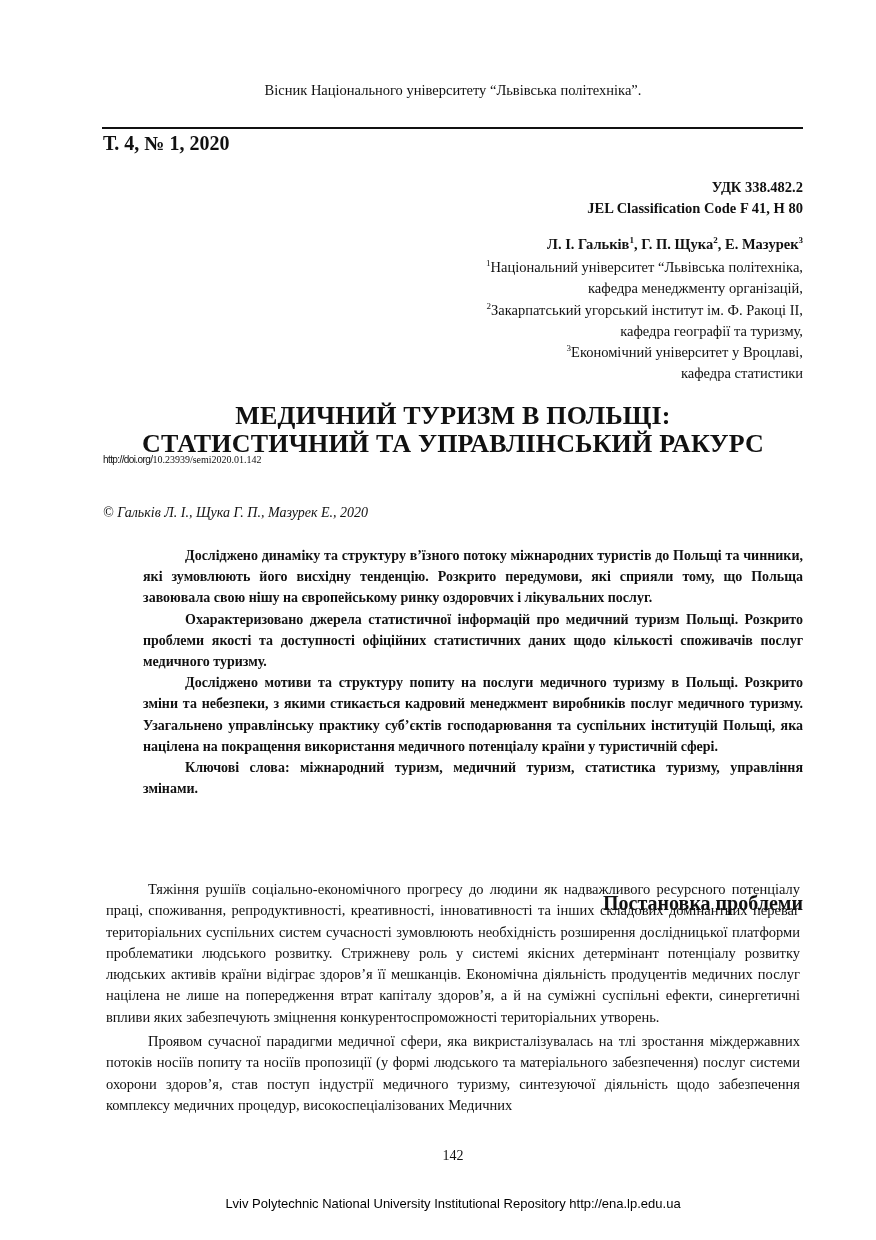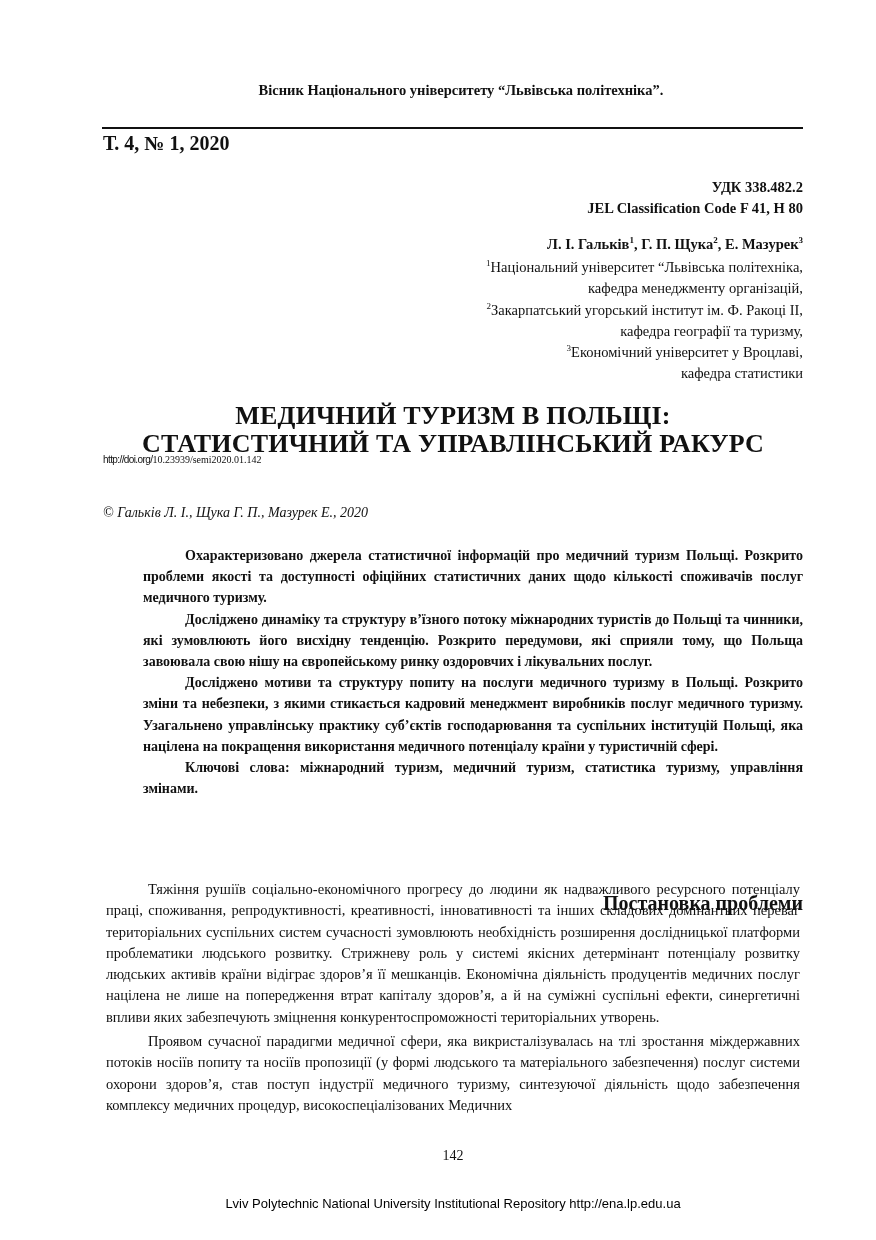--- a/index.html
+++ b/index.html
@@ -1,20 +1,20 @@
 <!DOCTYPE html>
 <html><head>
 <meta charset="utf-8">
 <style>
   html, body { margin: 0; padding: 0; background: #ffffff; }
   body { width: 876px; height: 1240px; position: relative; overflow: hidden;
          font-family: "Liberation Serif", "DejaVu Serif", serif; color: #111; }
   .abs { position: absolute; }
-  .journal-title { left: 111px; width: 700px; top: 80px; text-align: center;
-                   font-weight: bold; font-size: 14.5px; line-height: 21px; }
+  .journal-title { left: 103px; width: 700px; top: 80px; text-align: center;
+                   font-weight: normal; font-size: 14.5px; line-height: 21px; }
   .rule { left: 102px; width: 701px; top: 127px; height: 2px; background: #111; }
   .volume { left: 103px; top: 132px; font-weight: bold; font-size: 20px; }
   .codes { right: 73px; top: 177px; text-align: right; font-weight: bold; font-size: 14.5px; line-height: 21px; }
   .authors { right: 73px; top: 236px; text-align: right; font-weight: bold; font-size: 14.5px; }
   .affil { right: 73px; top: 257px; text-align: right; font-size: 14.5px; line-height: 21.3px; }
   sup { font-size: 9px; vertical-align: 6px; line-height: 0; }
   .title { left: 103px; width: 700px; top: 402px; text-align: center; font-weight: bold;
            font-size: 26px; line-height: 28px; letter-spacing: 0.2px; }
   .doi { left: 103px; top: 454px; font-size: 10px; }
   .doi .prefix { font-family: "Liberation Sans Narrow", "Liberation Sans", sans-serif; letter-spacing: -0.6px; }
@@ -60,22 +60,22 @@
 
 <div class="abs title">
   <div>МЕДИЧНИЙ ТУРИЗМ В ПОЛЬЩІ:</div>
   <div>СТАТИСТИЧНИЙ ТА УПРАВЛІНСЬКИЙ РАКУРС</div>
 </div>
 
 <div class="abs doi"><span class="prefix">http://doi.org/</span><span>10.23939/semi2020.01.142</span></div>
 <div class="abs copyright">© Гальків Л. І., Щука Г. П., Мазурек Е., 2020</div>
 
 <div class="abs abstract">
+  <p>Досліджено динаміку та структуру в’їзного потоку міжнародних туристів до Польщі та чинники, які зумовлюють його висхідну тенденцію. Розкрито передумови, які сприяли тому, що Польща завоювала свою нішу на європейському ринку оздоровчих і лікувальних послуг.</p>
   <p>Охарактеризовано джерела статистичної інформацій про медичний туризм Польщі. Розкрито проблеми якості та доступності офіційних статистичних даних щодо кількості споживачів послуг медичного туризму.</p>
-  <p>Досліджено динаміку та структуру в’їзного потоку міжнародних туристів до Польщі та чинники, які зумовлюють його висхідну тенденцію. Розкрито передумови, які сприяли тому, що Польща завоювала свою нішу на європейському ринку оздоровчих і лікувальних послуг.</p>
   <p>Досліджено мотиви та структуру попиту на послуги медичного туризму в Польщі. Розкрито зміни та небезпеки, з якими стикається кадровий менеджмент виробників послуг медичного туризму. Узагальнено управлінську практику суб’єктів господарювання та суспільних інституцій Польщі, яка націлена на покращення використання медичного потенціалу країни у туристичній сфері.</p>
   <p>Ключові слова: міжнародний туризм, медичний туризм, статистика туризму, управління змінами.</p>
 </div>
 
 <div class="abs section-heading">Постановка проблеми</div>
 
 <div class="abs body-text">
   <p>Тяжіння рушіїв соціально-економічного прогресу до людини як надважливого ресурсного потенціалу праці, споживання, репродуктивності, креативності, інноватив­ності та інших складових домінантних переваг територіальних суспільних систем сучасності зумовлюють необхідність розширення дослідницької платформи проблематики людського розвитку. Стрижневу роль у системі якісних детермінант потенціалу розвитку людських активів країни відіграє здоров’я її мешканців. Економічна діяльність продуцентів медичних послуг націлена не лише на попередження втрат капіталу здоров’я, а й на суміжні суспільні ефекти, синергетичні впливи яких забезпечують зміцнення конкурентоспроможності територіальних утворень.</p>
   <p>Проявом сучасної парадигми медичної сфери, яка викристалізувалась на тлі зростання міждержавних потоків носіїв попиту та носіїв пропозиції (у формі людського та матеріального забезпечення) послуг системи охорони здоров’я, став поступ індустрії медичного туризму, синтезуючої діяльність щодо забезпечення комплексу медичних процедур, високоспеціалізованих Медичних</p>
 </div>

